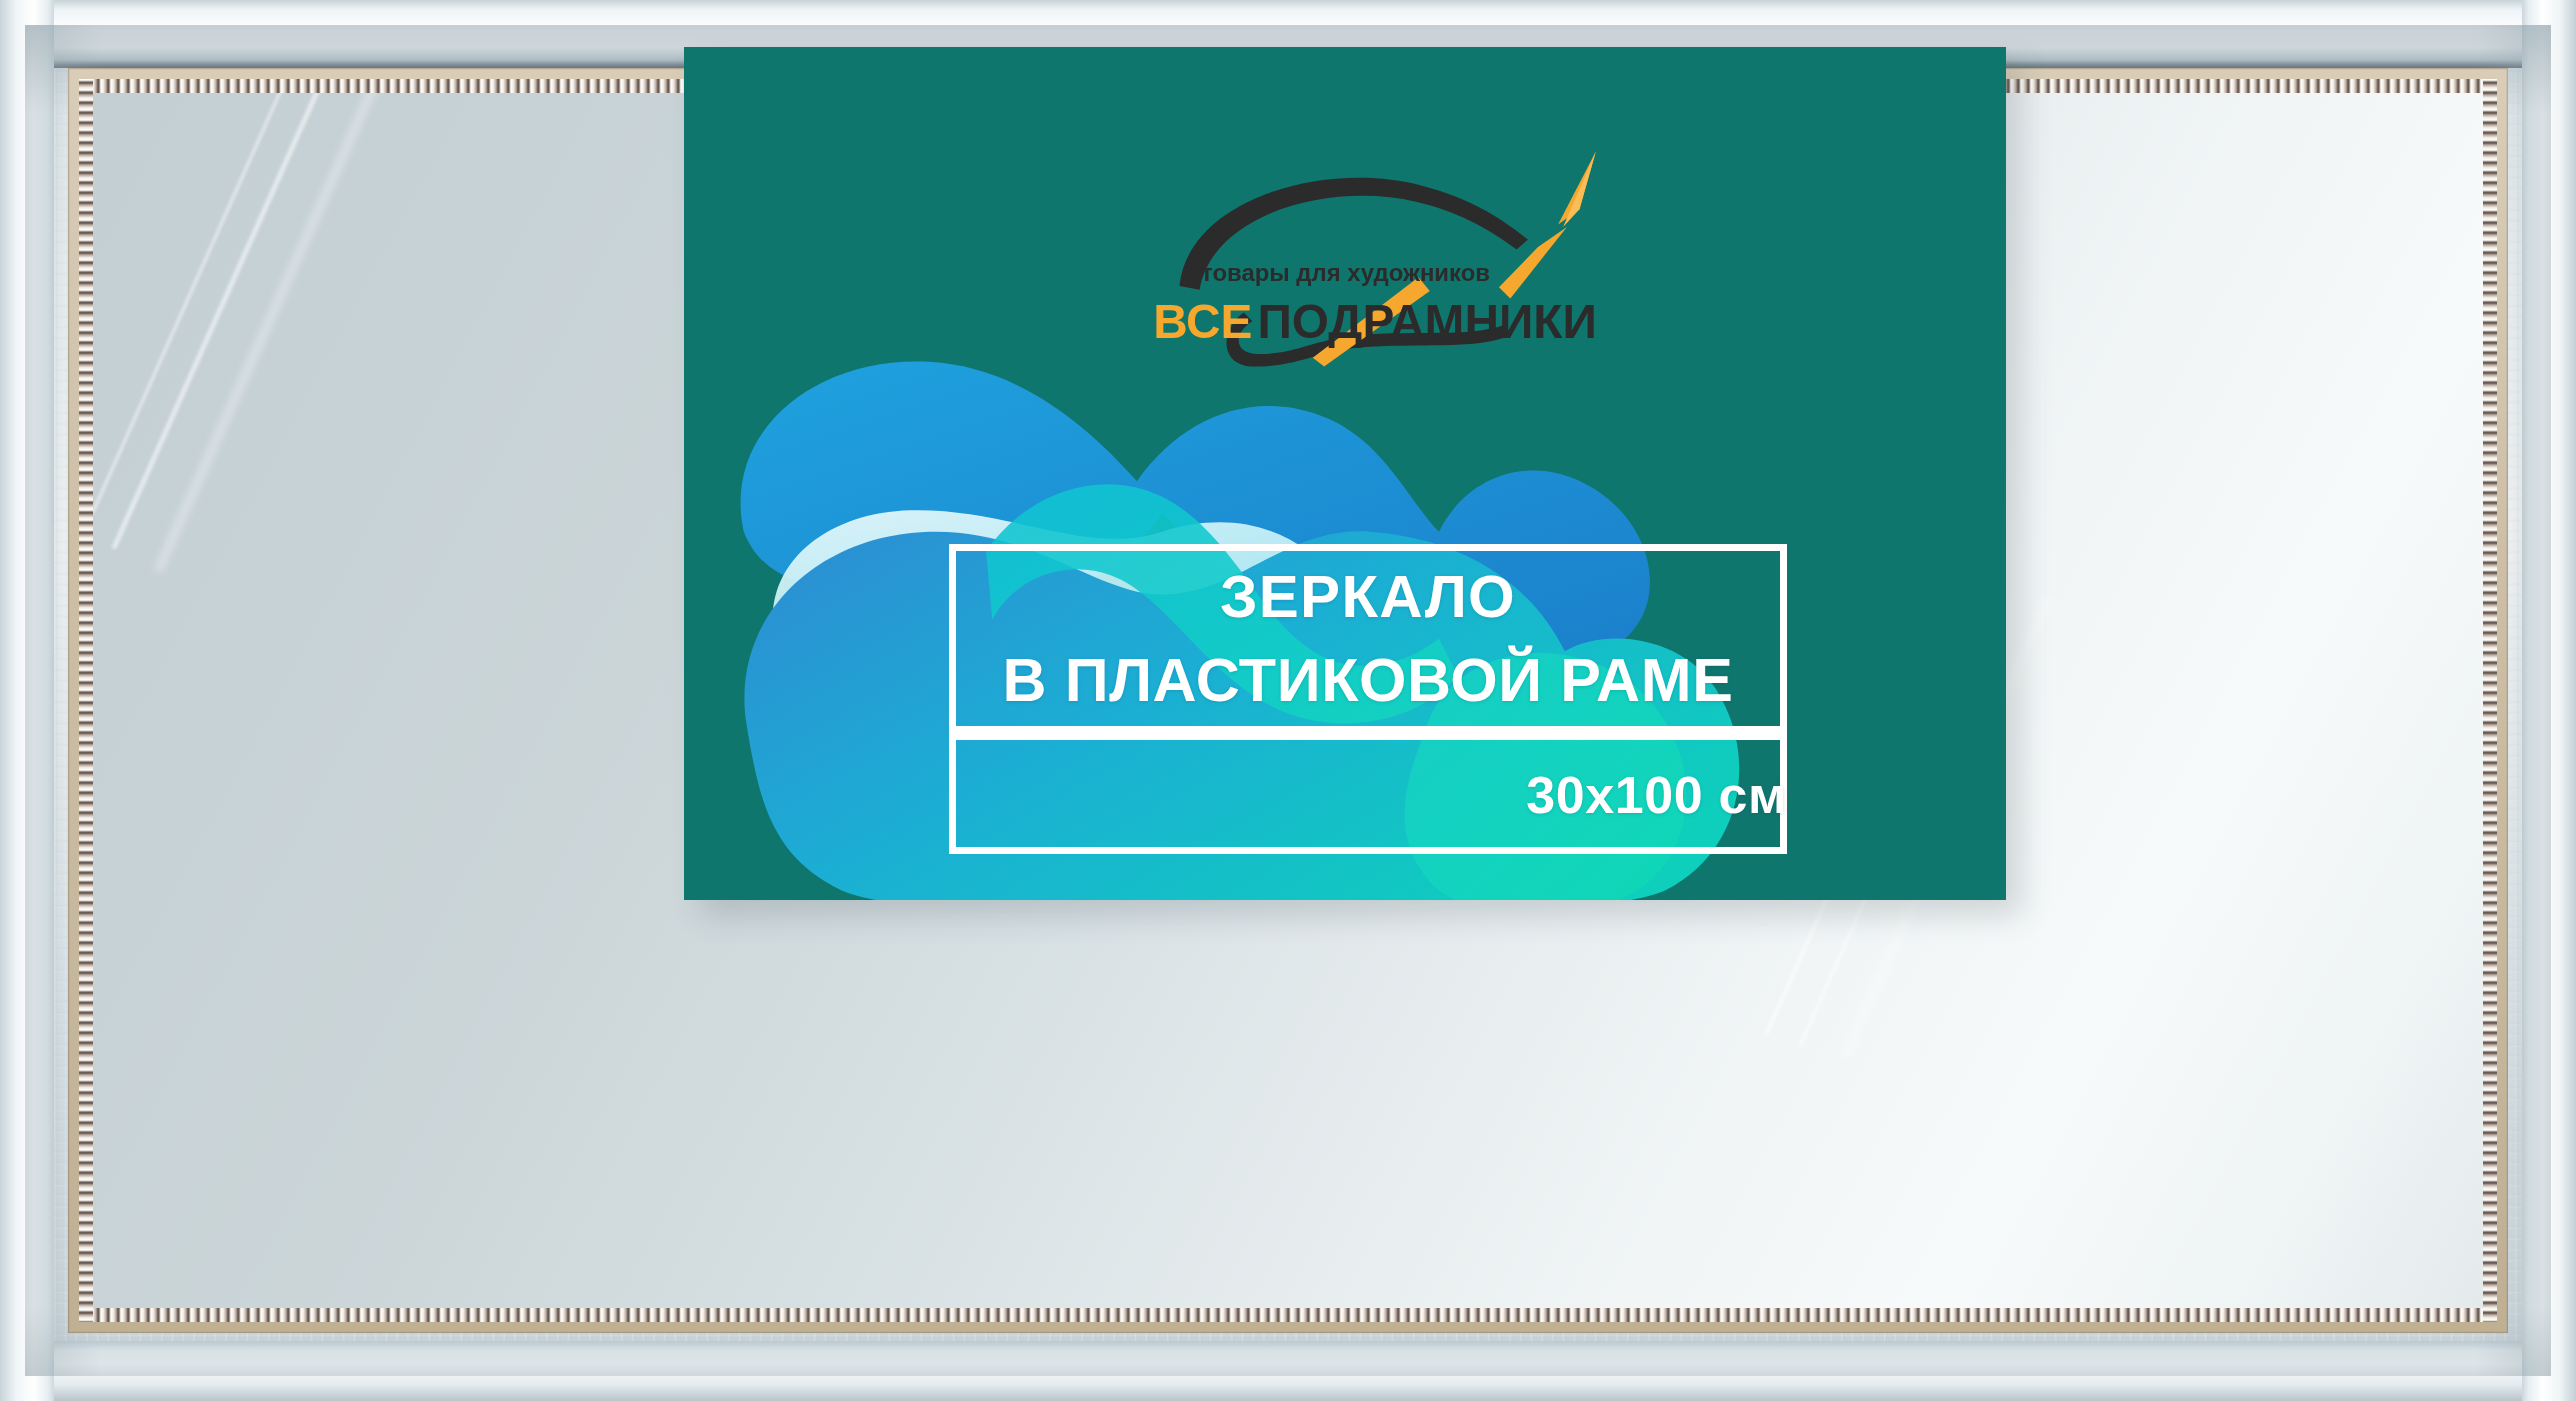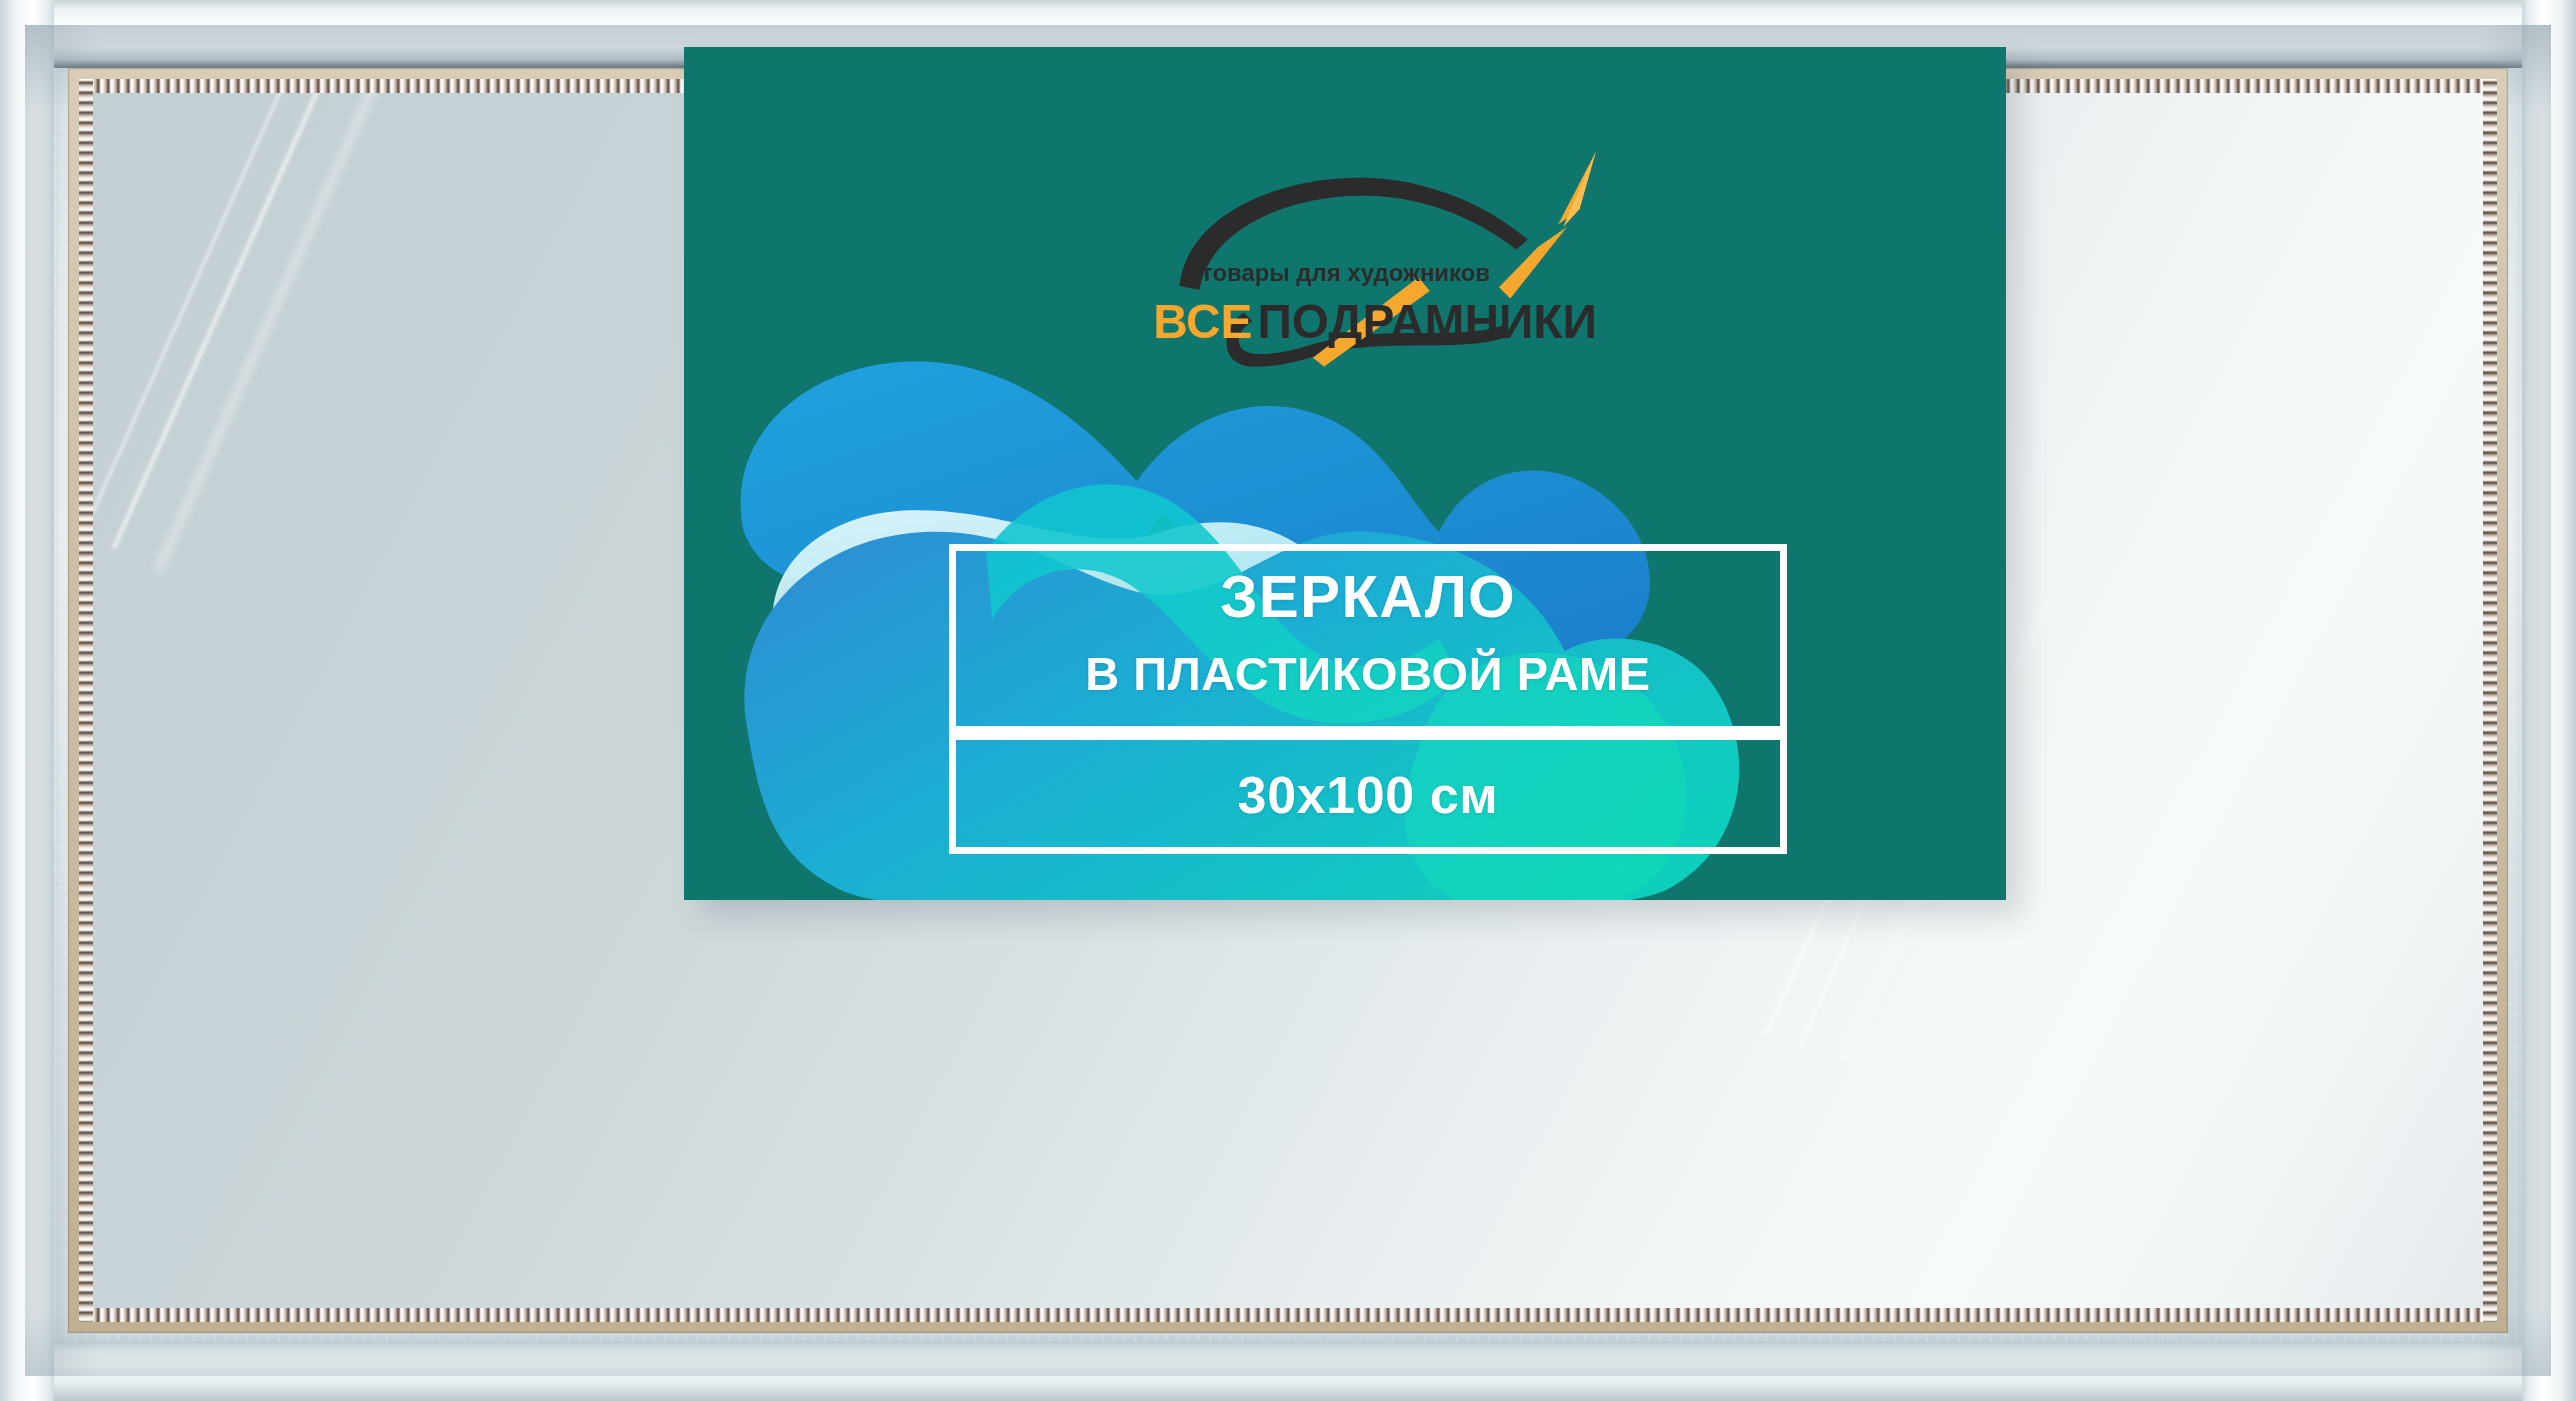--- a/index.html
+++ b/index.html
@@ -141,26 +141,26 @@
     position:absolute;left:0;right:0;top:22.6px;
     text-align:center;color:#fff;
     font-family:"Liberation Sans",sans-serif;
     font-weight:bold;font-size:60px;letter-spacing:1.3px;line-height:1;
     text-shadow:0 1.3px 3.8px rgba(0,60,90,.18);
   }
   .t2{
     position:absolute;left:0;right:0;top:106px;
     text-align:center;color:#fff;
     font-family:"Liberation Sans",sans-serif;
-    font-weight:bold;font-size:47px;letter-spacing:0.6px;line-height:1;
+    font-weight:bold;font-size:61px;letter-spacing:0.6px;line-height:1;
     text-shadow:0 1.3px 3.8px rgba(0,60,90,.18);
   }
   .t3{
     position:absolute;left:0;right:0;top:225px;
-    text-align:center;color:#fff;
+    text-align:right;color:#fff;
     font-family:"Liberation Sans",sans-serif;
     font-weight:bold;font-size:52px;letter-spacing:0.6px;line-height:1;
     text-shadow:0 1.3px 3.8px rgba(0,60,90,.18);
   }
 </style>
 </head>
 <body>
 
 <div class="stage">
 

